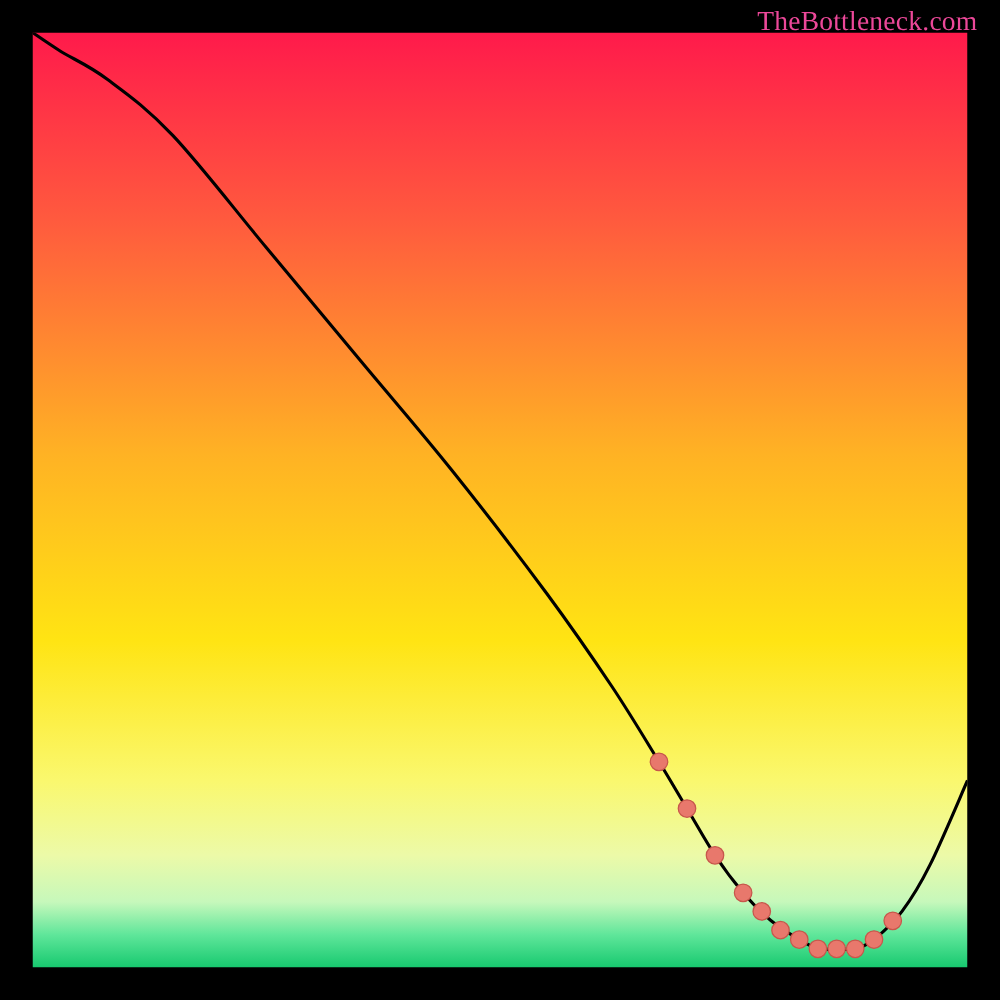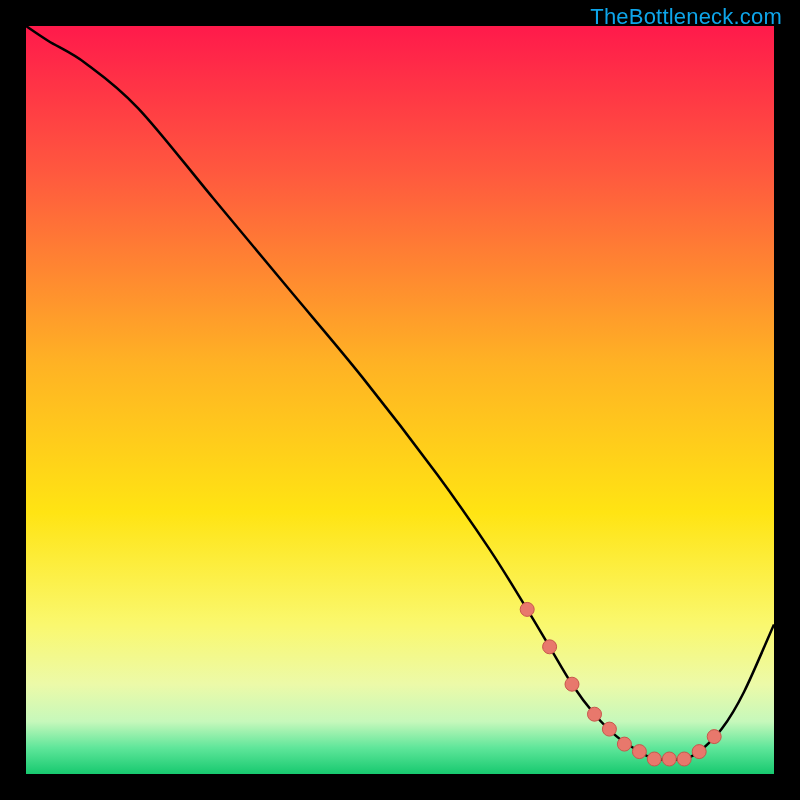--- a/index.html
+++ b/index.html
@@ -7,23 +7,23 @@
   .frame {
     position: relative;
     width: 800px;
     height: 800px;
     background: #000;
   }
   .watermark {
     position: absolute;
     top: 4px;
     right: 18px;
-    font-family: Liberation Sans, sans-serif;
+    font-family: Liberation Serif, serif;
     font-size: 22px;
-    color: #0ea5e9;
+    color: #ec4899;
     font-weight: 500;
     letter-spacing: 0.2px;
   }
   .plot {
     position: absolute;
     left: 26px;
     top: 26px;
     width: 748px;
     height: 748px;
   }

